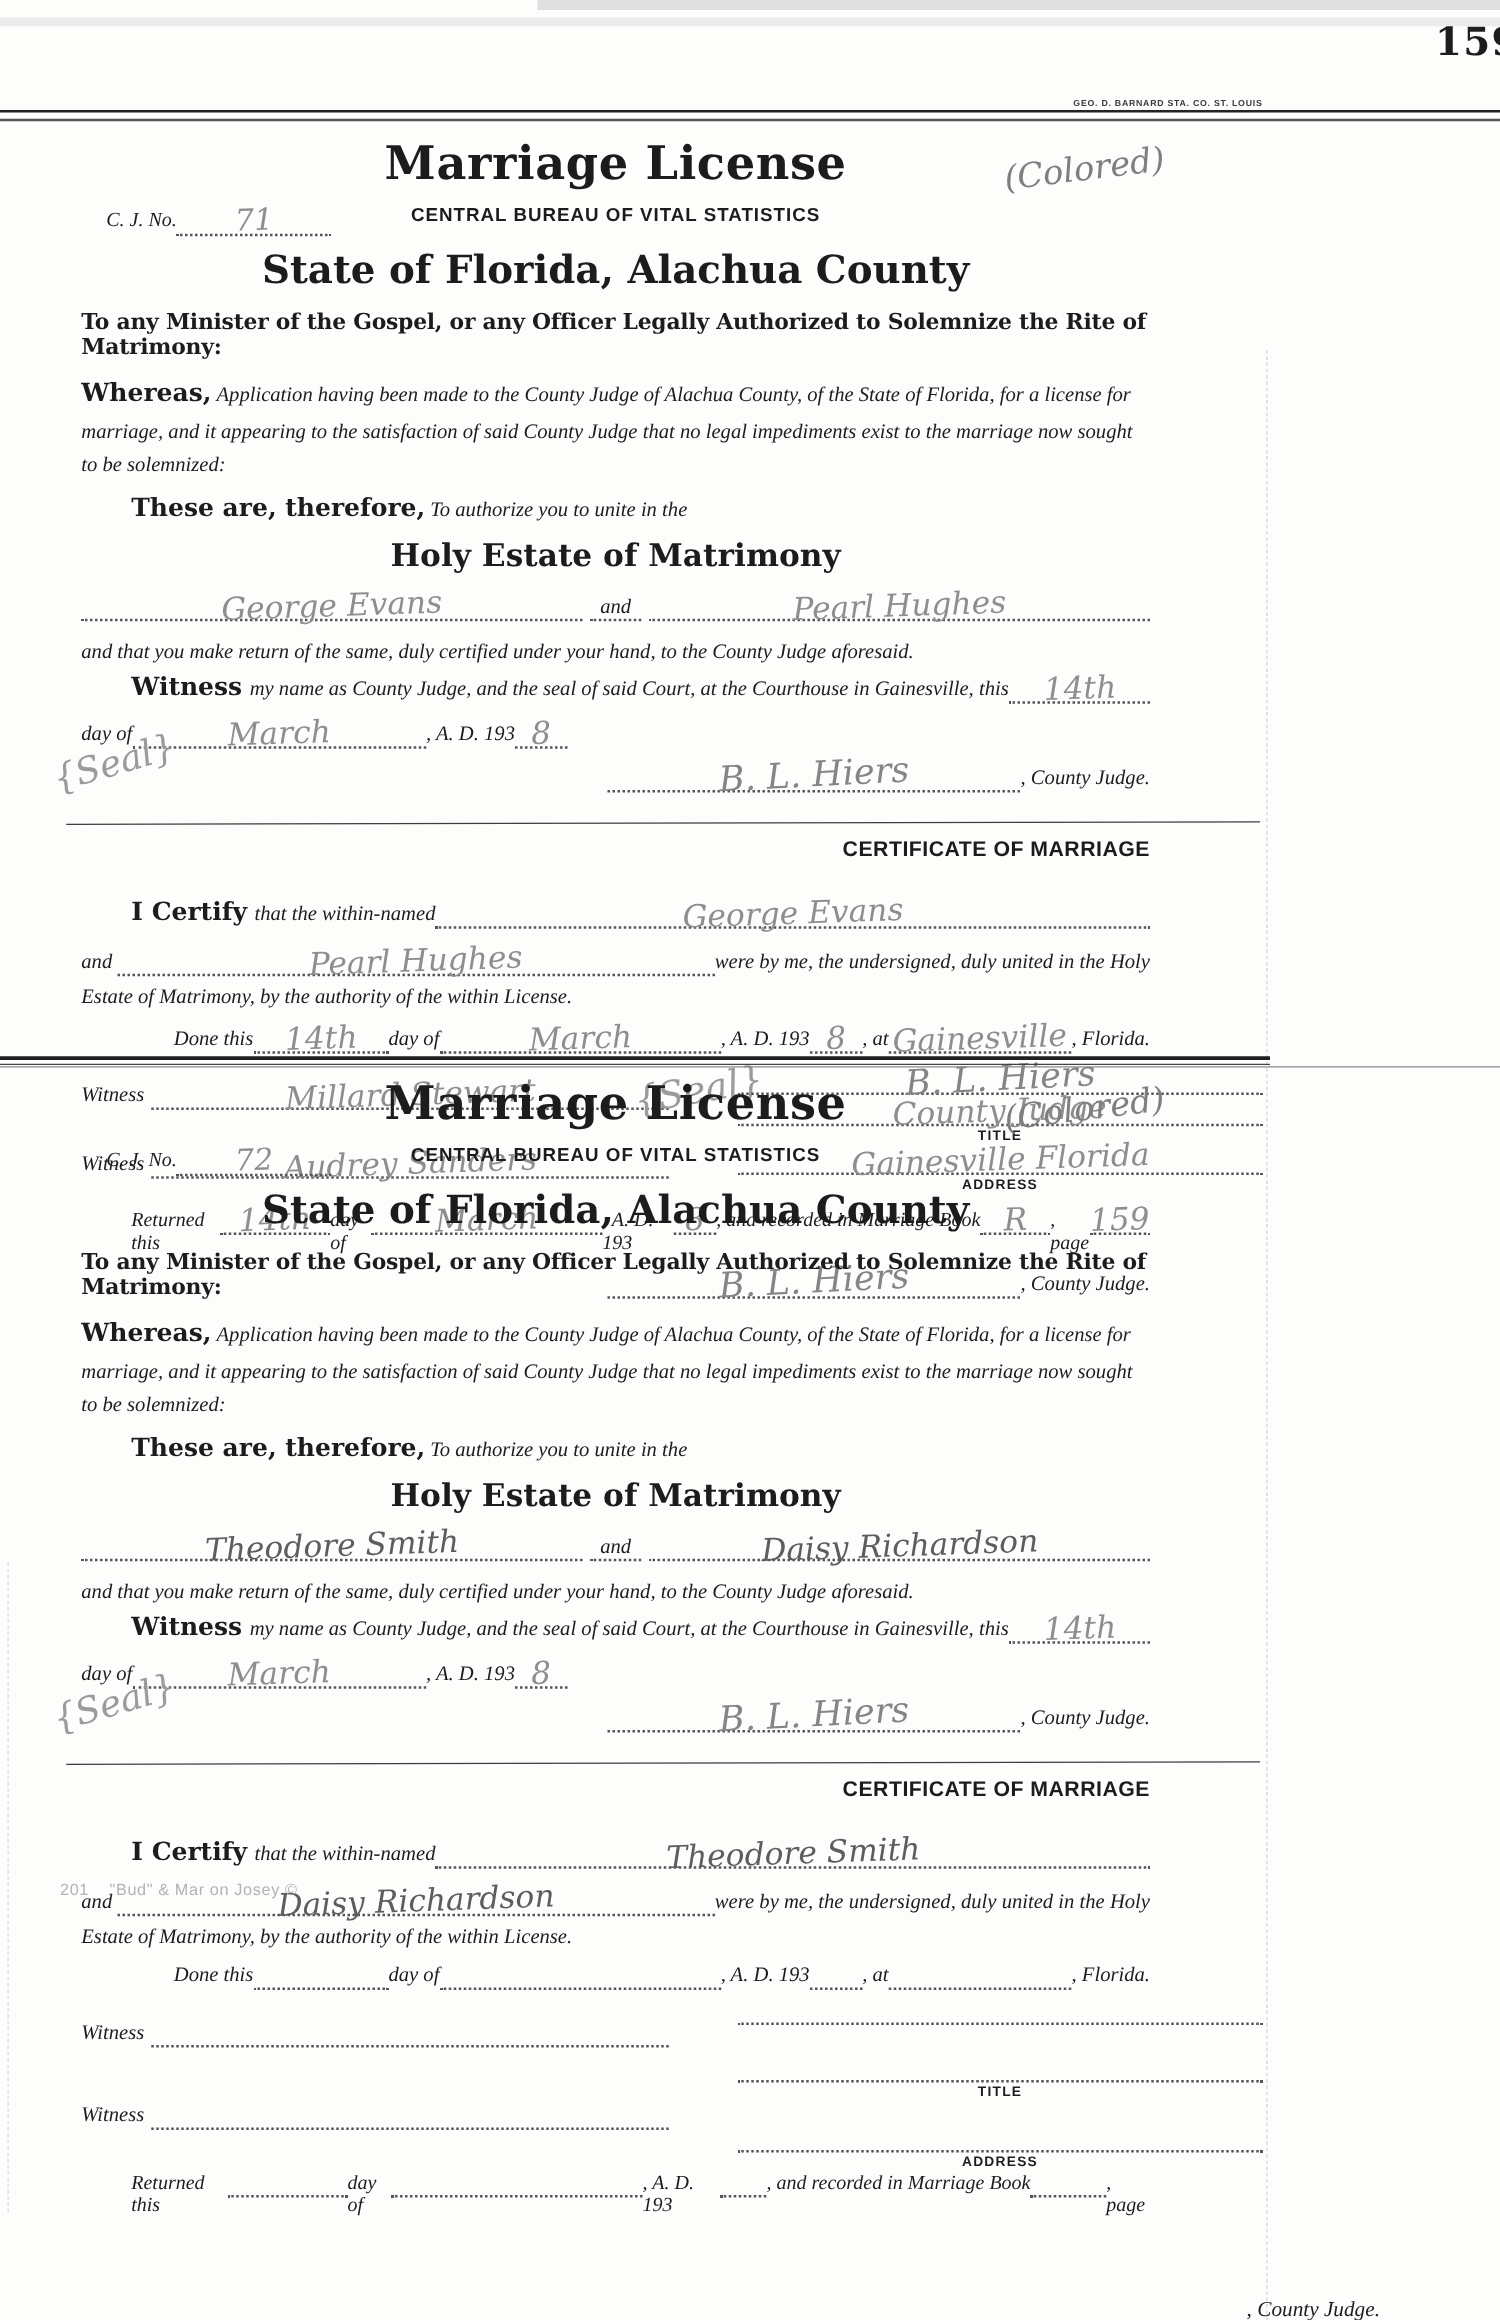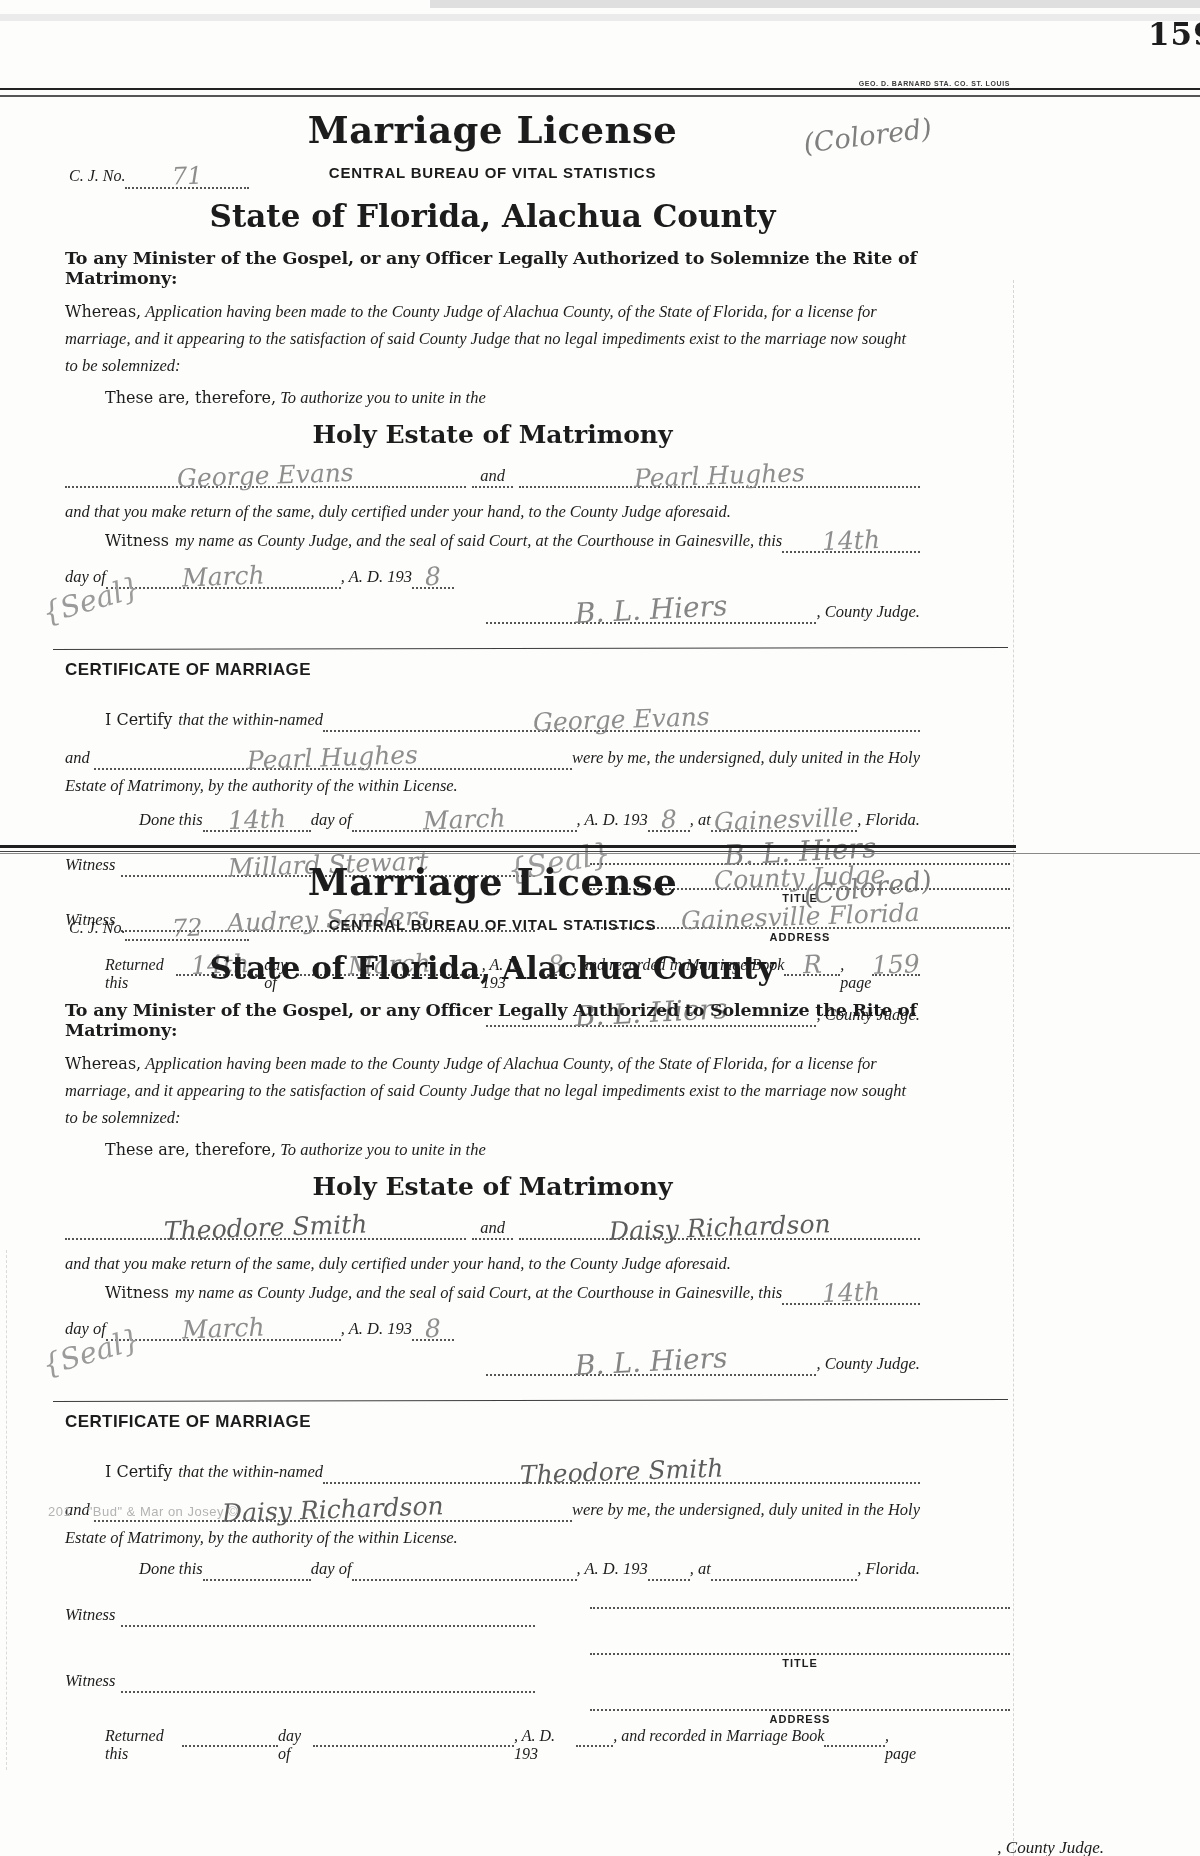--- a/index.html
+++ b/index.html
@@ -19,34 +19,34 @@
   .form-divider-a{position:absolute;top:845px;left:0;width:1016px;height:3px;
     border-top:3px solid #1f1f1f;border-bottom:1px solid #444;}
   .form-divider-b{position:absolute;top:853px;left:0;width:1200px;border-top:1px solid #8a8a8a;}
   .edge-right{position:absolute;top:280px;left:1013px;height:1576px;border-left:1px dashed #bdbdbd;opacity:.6;}
   .edge-left{position:absolute;top:1250px;left:6px;height:520px;border-left:1px dashed #c4c4c4;opacity:.6;}
 
   
   .bl{font-family:"DejaVu Serif",serif;font-weight:700;font-style:normal;}
   .it{font-family:"Liberation Serif",serif;font-style:italic;}
   .sans{font-family:"Liberation Sans",sans-serif;}
-  .lead{font-family:"DejaVu Serif",serif;font-weight:400;font-size:16px;font-style:normal;}
+  .lead{font-family:"DejaVu Serif",serif;font-weight:700;font-size:20px;font-style:normal;}
   .hw{font-family:"DejaVu Serif",serif;font-style:italic;color:#8e8e8e;display:inline-block;transform:rotate(-2deg);}
   .hw.big{font-size:25px;line-height:.8;}
   .hw.sig{font-size:28px;line-height:.8;transform:rotate(-3deg);color:#858585;}
   .hw.dark{color:#5d5d5d;}
 
   
   .form{position:absolute;left:0;width:1200px;padding:0 280px 0 65px;box-sizing:border-box;font-size:16.5px;}
   .form-1{top:106px;}
   .form-2{top:858px;}
   .colored-note{position:absolute;right:268px;top:14px;font-size:27px;transform:rotate(-7deg);color:#7f7f7f;}
   .title{text-align:center;font-size:37px;margin:4px 0 0;line-height:1.1;letter-spacing:.5px;}
   .cj-bureau{position:relative;height:38px;margin-top:2px;}
-  .cj-row{position:absolute;left:4px;top:6px;display:flex;width:180px;align-items:baseline;font-size:16px;}
+  .cj-row{position:absolute;left:20px;top:6px;display:flex;width:180px;align-items:baseline;font-size:16px;}
   .bureau{text-align:center;padding-top:11px;font-weight:700;font-size:15px;letter-spacing:.8px;}
   .state{text-align:center;font-size:31px;margin:8px 0 0;line-height:1.1;}
   .minister{font-size:17.5px;font-weight:700;margin:15px 0 0;letter-spacing:-.2px;}
   .para{margin:10px 0 0;font-size:16.5px;line-height:1.64;}
   .para .lead,.these .lead{margin-right:4px;}
   .these{margin:9px 0 0;}
   .these .lead{margin-left:40px;margin-top:44px;}
   .holy{text-align:center;font-size:25px;margin:13px 0 0;line-height:1.1;}
 
   .row{display:flex;align-items:baseline;}
@@ -65,21 +65,21 @@
   .seg-month-l{width:235px;}
   .seg-year{width:42px;}
   .seg-day{width:108px;}
   .seg-month{width:225px;}
   .seg-book{width:68px;}
   .sig-row{margin:8px 0 0;display:flex;justify-content:flex-end;align-items:baseline;position:relative;height:36px;}
   .sig-seg{width:330px;border-bottom:2px dotted #555;text-align:center;}
   .sig-seg .hw{position:relative;top:2px;}
   .seal{position:absolute;left:-24px;top:-14px;font-size:29px;transform:rotate(-16deg);color:#9b9b9b;}
   hr.thin{margin:15px -88px 0 -12px;border:none;border-top:1.5px solid #3d3d3d;transform:rotate(-.12deg);}
-  .cert-heading{text-align:left;margin:11px 0 0;font-weight:700;font-size:17px;letter-spacing:.4px;}
+  .cert-heading{text-align:right;margin:11px 0 0;font-weight:700;font-size:17px;letter-spacing:.4px;}
   .certify-line{margin:27px 0 0;}
   .certify-line .lead{margin-left:40px;margin-right:6px;}
   .and-line{margin:13px 0 0;}
   .and-line .andw{margin-right:4px;}
   .estate-line{margin:6px 0 0;}
   .done-line{margin:11px 0 0;}
   .done-line .first{margin-left:74px;}
   .returned-line{margin:12px 0 0;font-size:16px;}
   .returned-line .first{margin-left:40px;}
 

